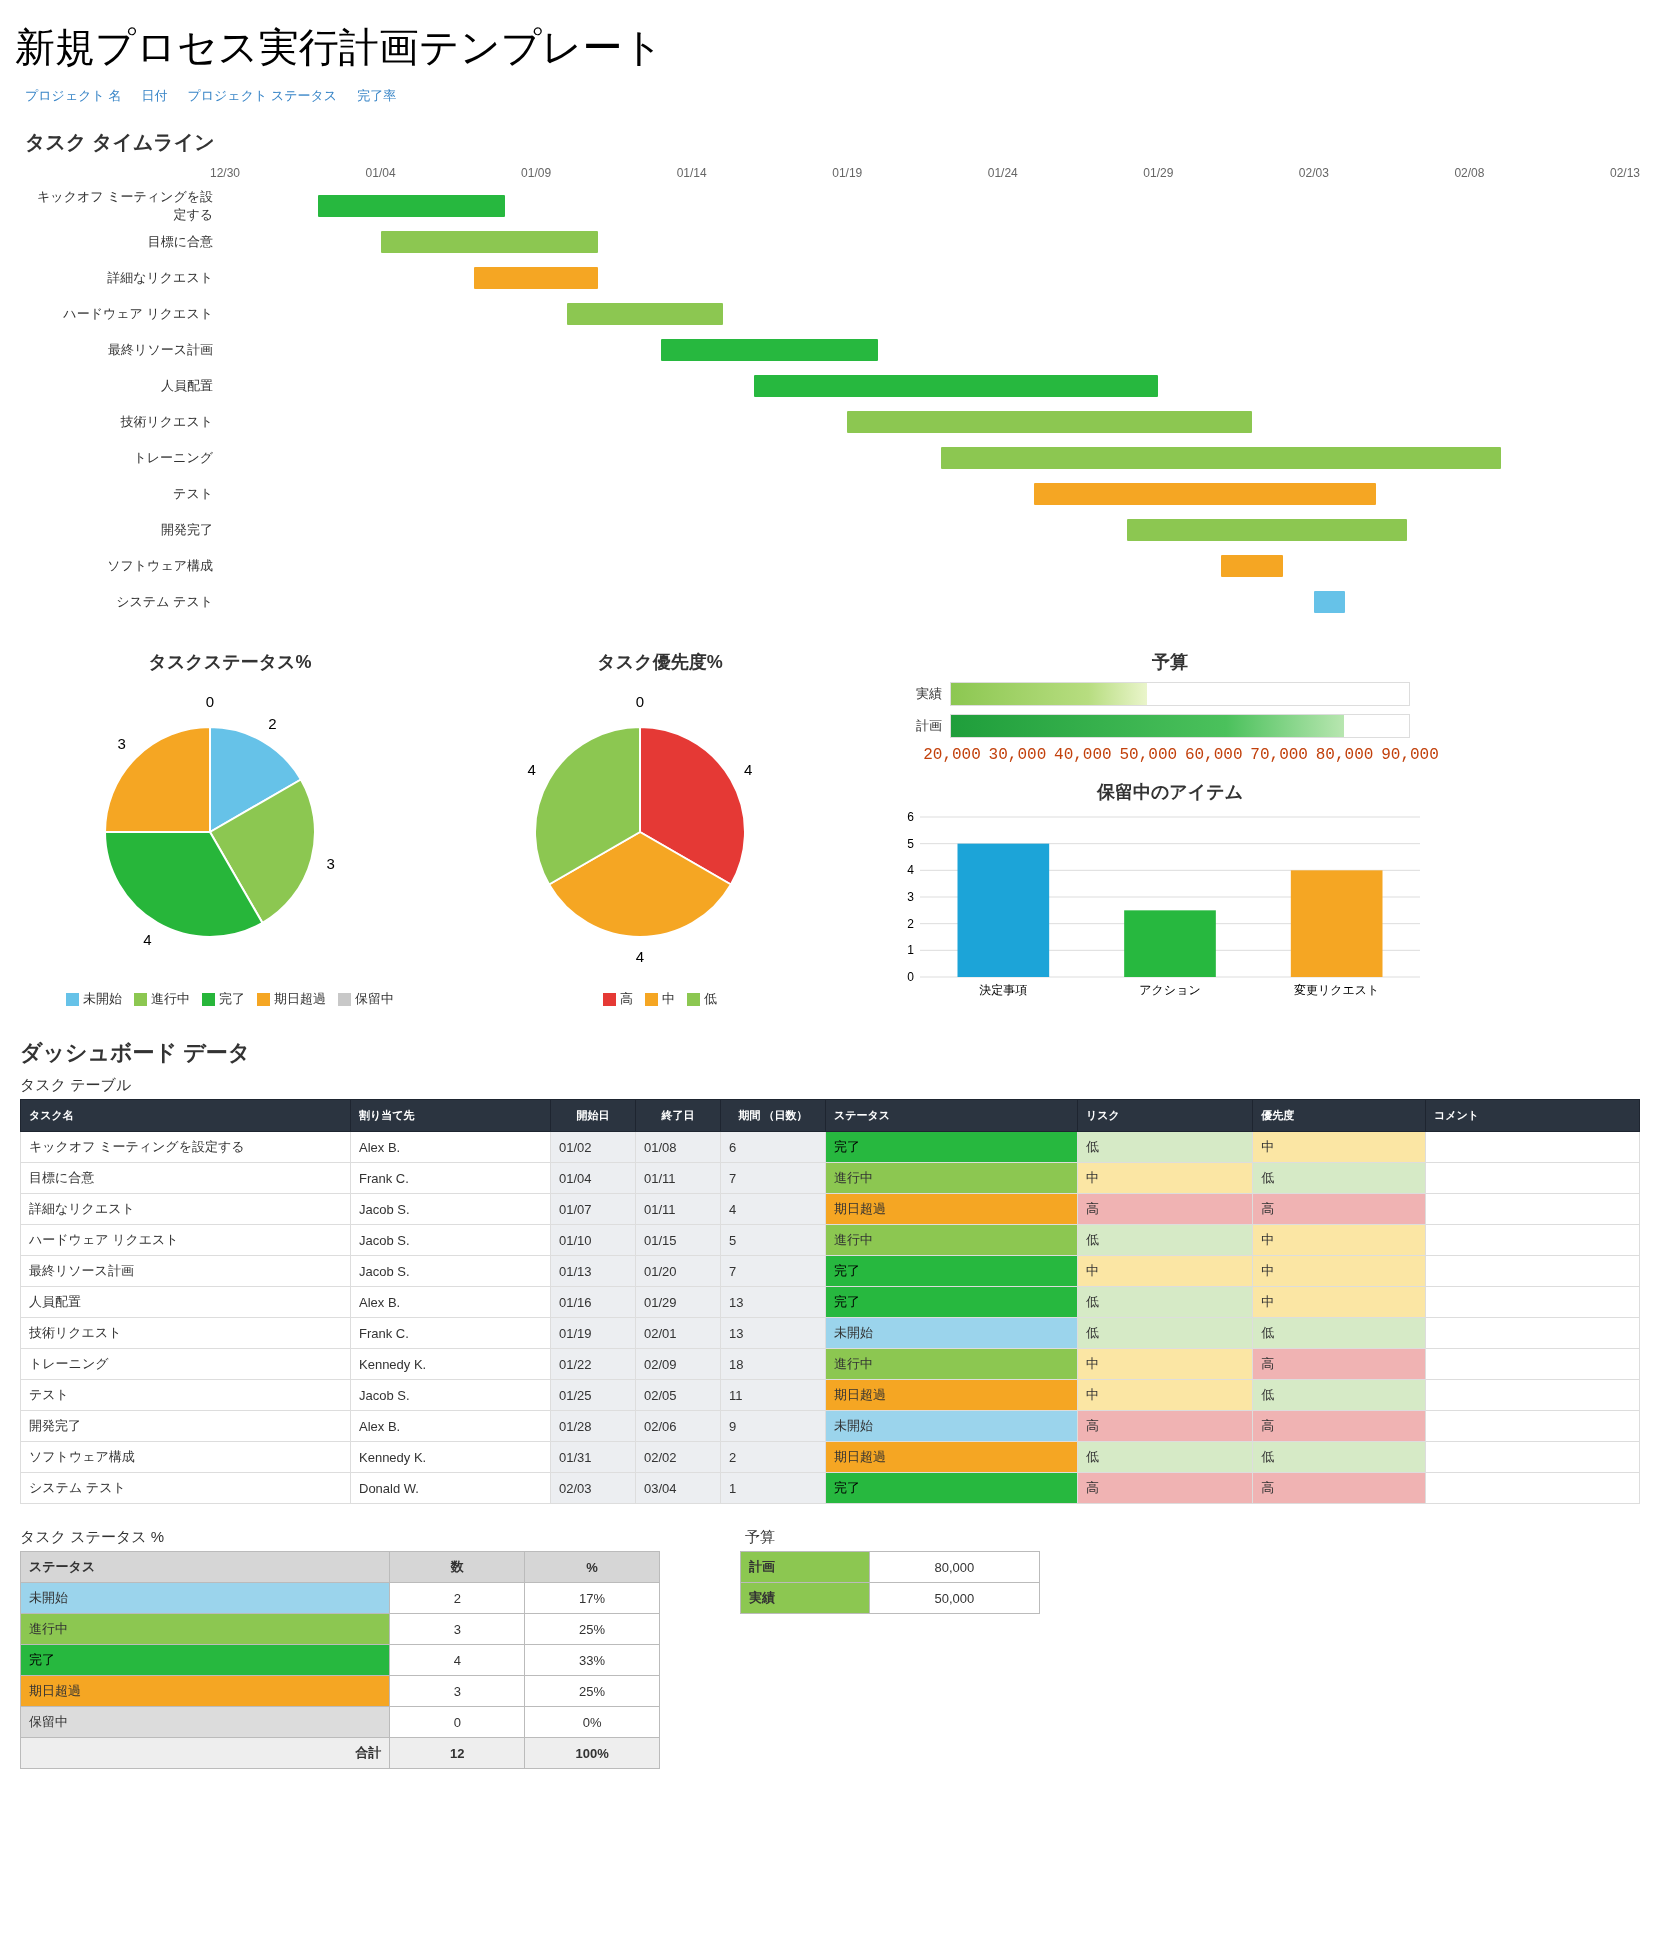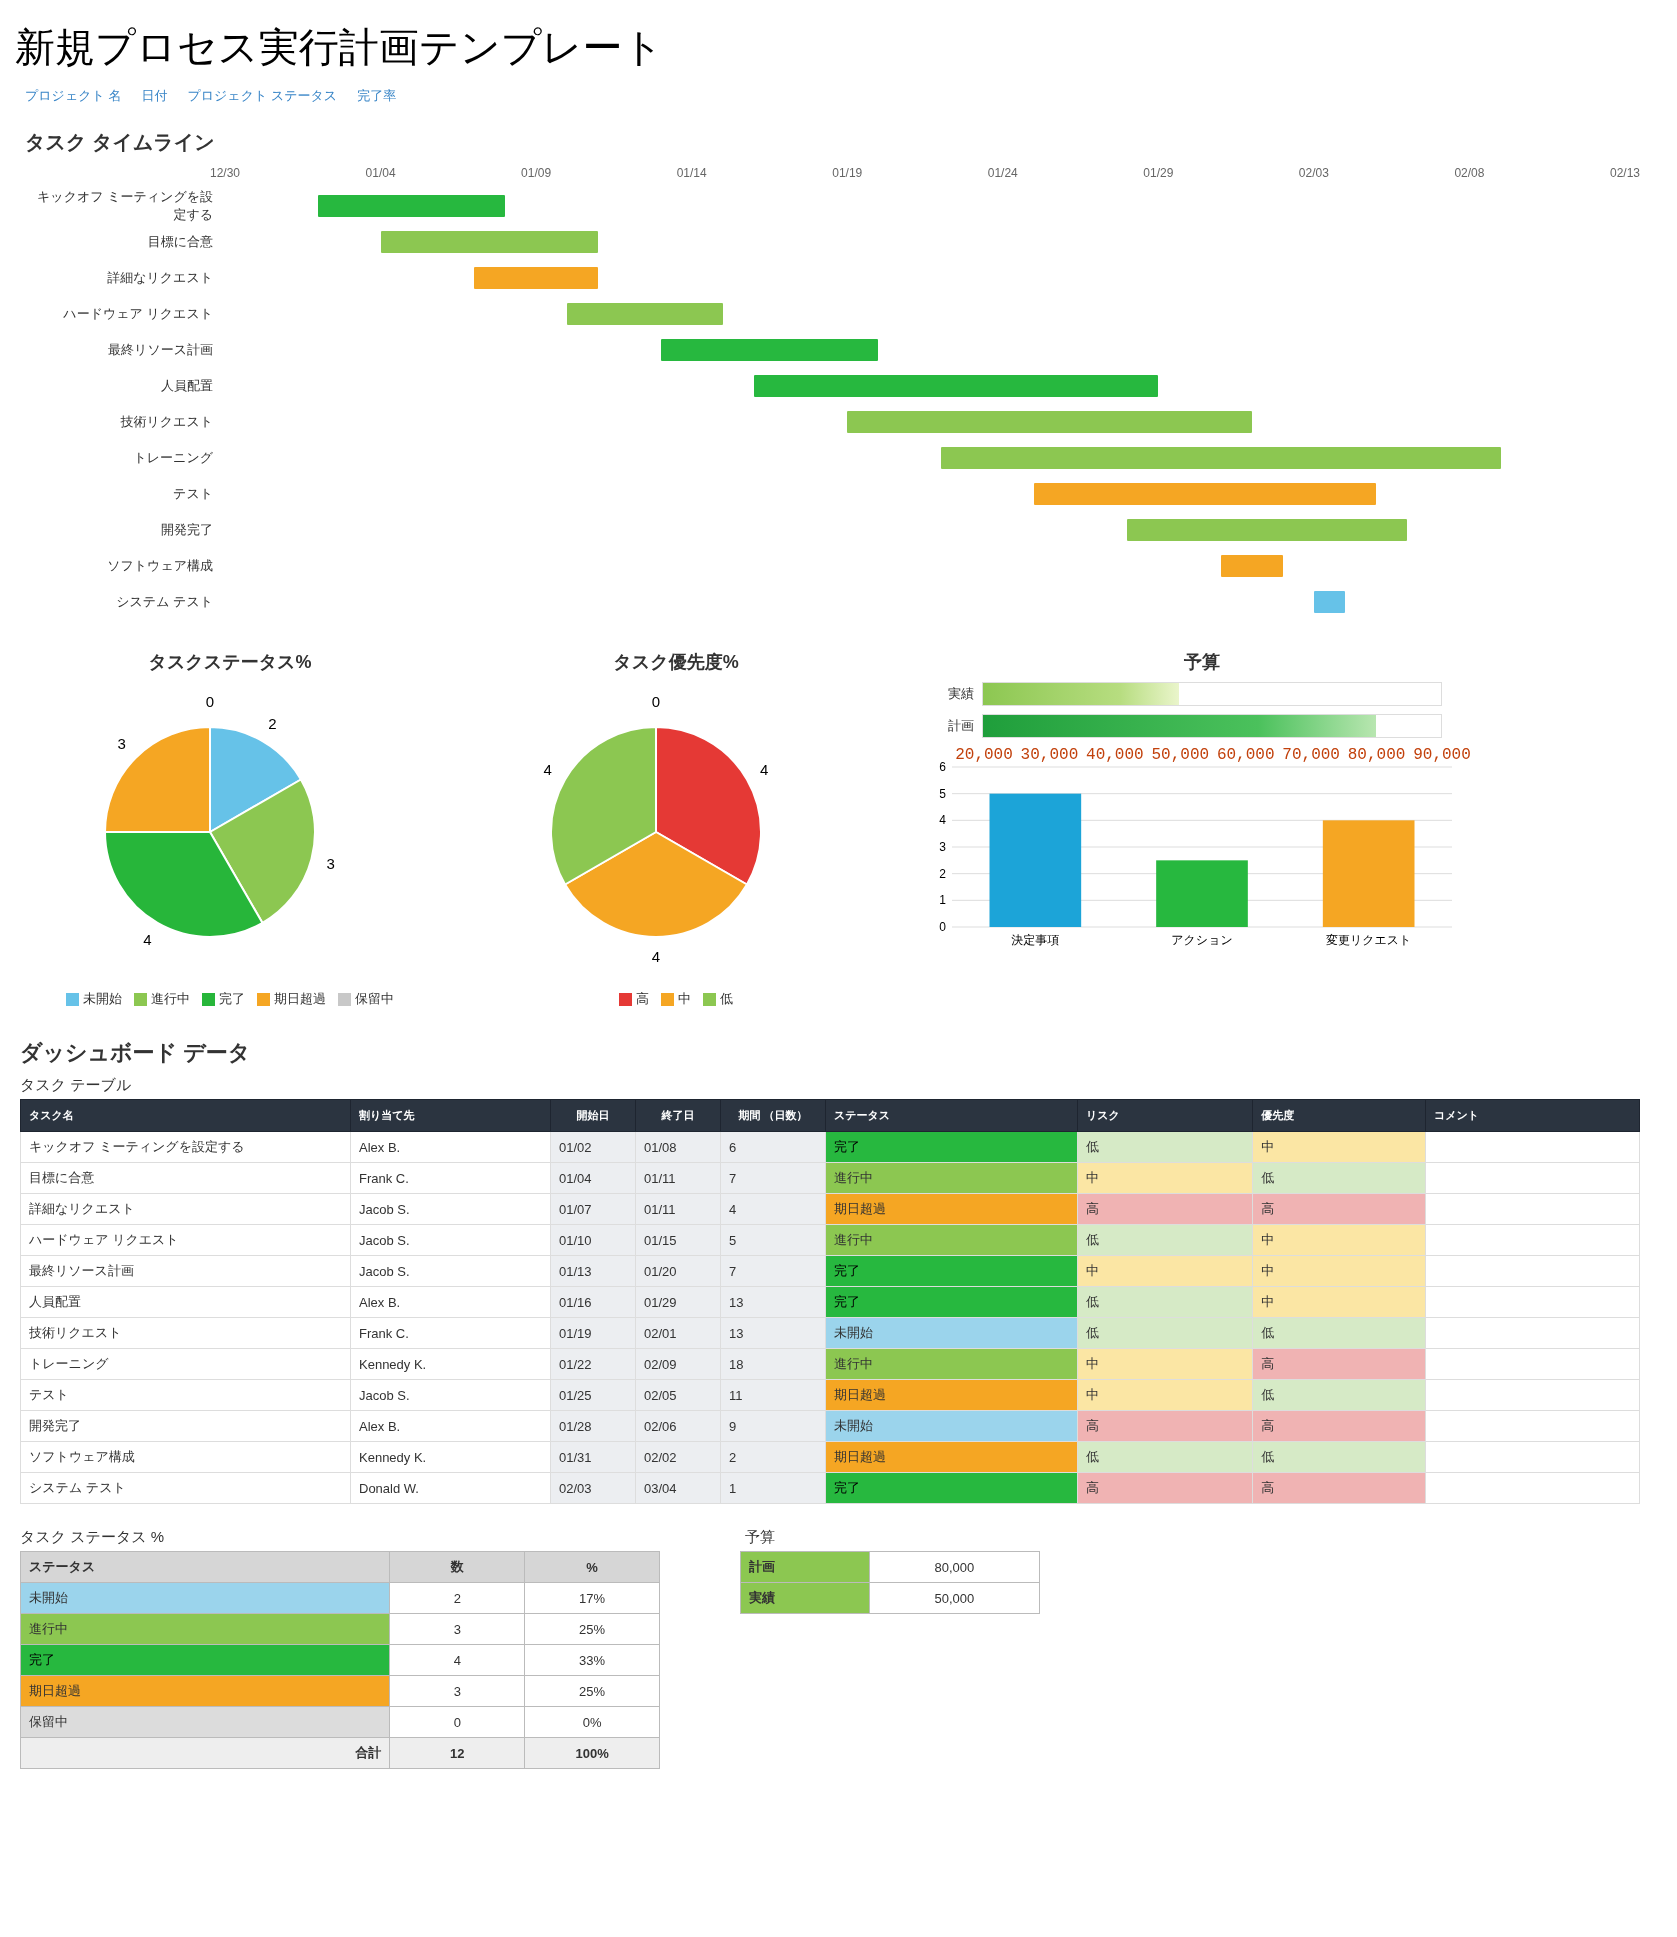--- a/index.html
+++ b/index.html
@@ -14,21 +14,21 @@
   .info-table td.status-cell { width: 160px; }
   .info-table td.pct-cell { width: 140px; }
   .section-title { font-size: 20px; font-weight: bold; margin: 18px 0 10px 10px; }
   .gantt-area { position: relative; margin: 0 0 30px 10px; }
   .gantt-dates { display:flex; margin-left: 200px; font-size: 12px; color:#666; position:relative; height:22px; }
   .gantt-dates span { position:absolute; transform:translateX(-50%); }
   .gantt-row { display:flex; align-items:center; height:36px; }
   .gantt-label { width: 200px; text-align:right; padding-right:12px; font-size:13px; color:#333; }
   .gantt-track { flex:1; position:relative; height:22px; }
   .gantt-bar { position:absolute; height:22px; border-radius:1px; }
-  .board { display:flex; gap:46px; margin: 10px 0 30px 15px; }
+  .board { display:flex; gap:30px; margin: 10px 0 30px 15px; }
   .board-col { text-align:center; }
   .board-title { font-size:18px; font-weight:bold; margin-bottom:8px; }
   svg { display:block; }
   .legend { display:flex; gap:12px; justify-content:center; margin-top:8px; font-size:13px; }
   .legend span.box { display:inline-block; width:13px; height:13px; margin-right:4px; vertical-align:middle; }
   .budget-bars { width:520px; }
   .budget-row { display:flex; align-items:center; margin:8px 0; }
   .budget-row .lbl { width:60px; text-align:right; padding-right:8px; font-size:13px; }
   .budget-row .track { flex:1; height:24px; border:1px solid #ddd; position:relative; background:#fff; }
   .budget-row .fill { height:100%; }
@@ -229,20 +229,21 @@
     <div class="budget-axis" id="budget-axis" style="width: 458px;">
         <span style="left: 0%;">20,000</span>
         <span style="left: 14.2857%;">30,000</span>
         <span style="left: 28.5714%;">40,000</span>
         <span style="left: 42.8571%;">50,000</span>
         <span style="left: 57.1429%;">60,000</span>
         <span style="left: 71.4286%;">70,000</span>
         <span style="left: 85.7143%;">80,000</span>
         <span style="left: 100%;">90,000</span>
       </div>
+    <div class="board-title" style="margin-top:18px;">保留中のアイテム</div>
     <div class="held-area">
       <svg id="held-svg" width="540" height="190">
           <line x1="30" x2="530" y1="165" y2="165" stroke="#ddd"></line>
           <text x="24" y="169" text-anchor="end">0</text>
           <line x1="30" x2="530" y1="138.33333333333334" y2="138.33333333333334" stroke="#ddd"></line>
           <text x="24" y="142.33333333333334" text-anchor="end">1</text>
           <line x1="30" x2="530" y1="111.66666666666667" y2="111.66666666666667" stroke="#ddd"></line>
           <text x="24" y="115.66666666666667" text-anchor="end">2</text>
           <line x1="30" x2="530" y1="85" y2="85" stroke="#ddd"></line>
           <text x="24" y="89" text-anchor="end">3</text>

